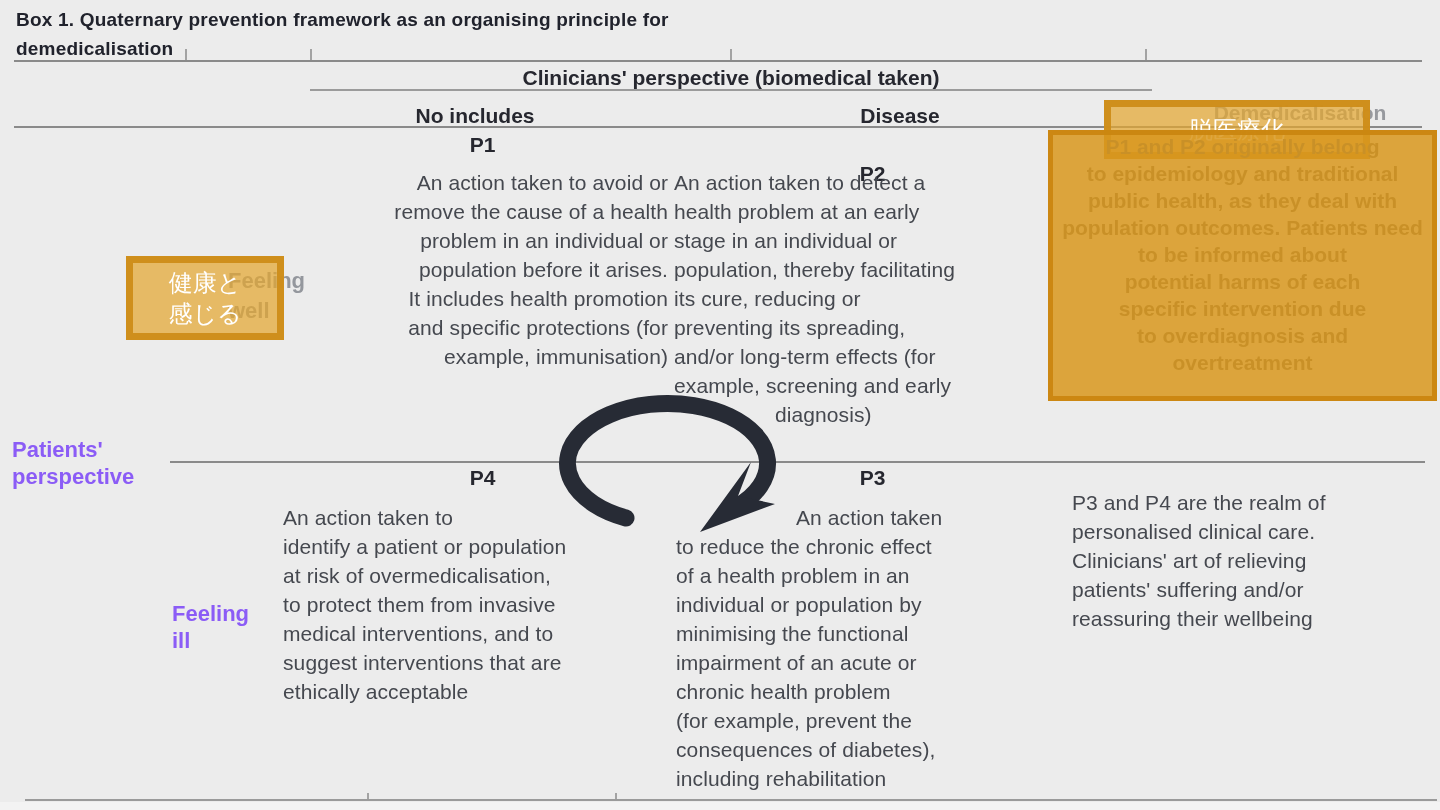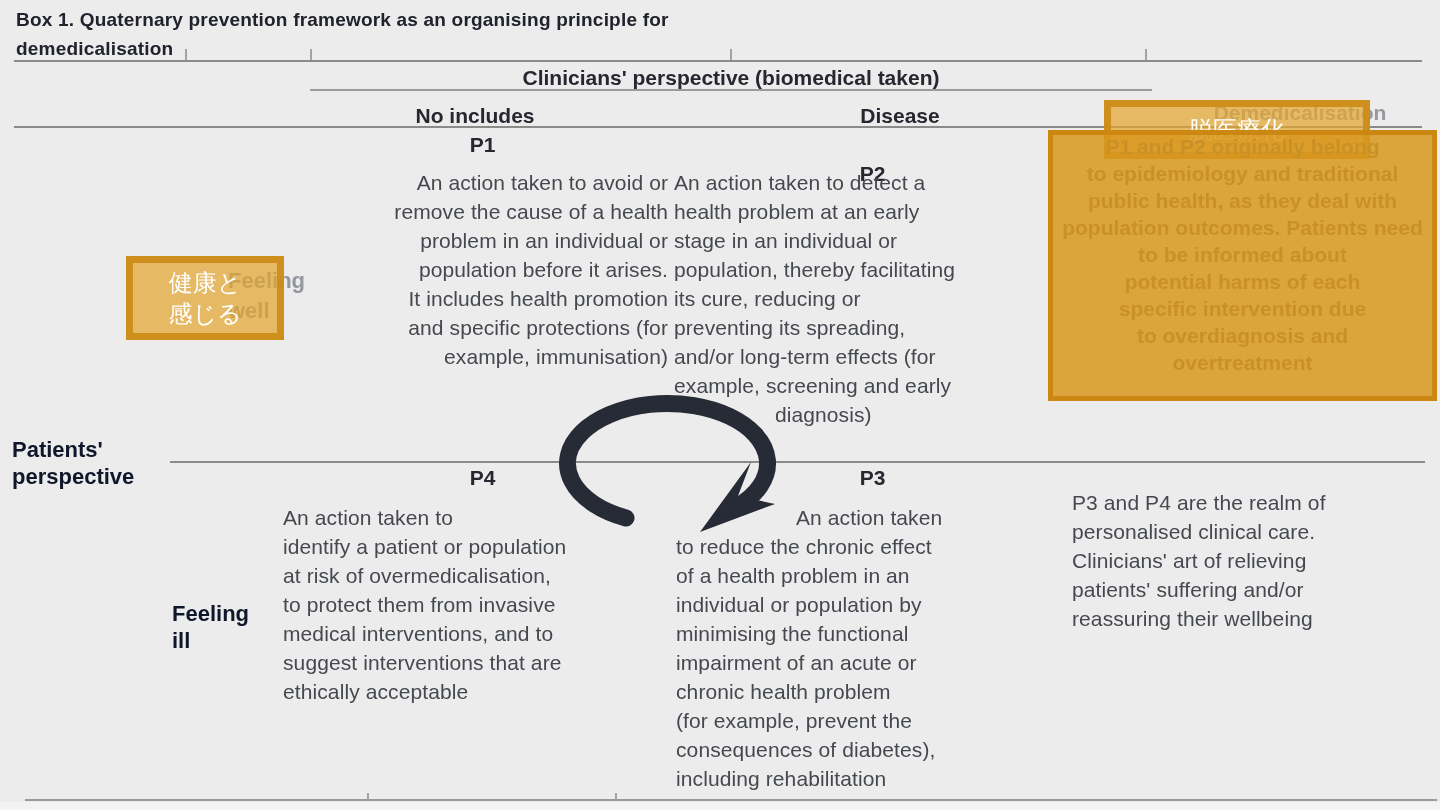--- a/index.html
+++ b/index.html
@@ -15,21 +15,21 @@
   .title{
     font-size:19px;font-weight:800;line-height:29px;
     color:#20222c;white-space:pre-line;letter-spacing:0.2px;
   }
   .colhead{font-weight:bold;font-size:21px;color:#26272f;text-align:center;}
   .cellhead{font-weight:bold;font-size:21px;color:#26272f;text-align:center;}
   .para{
     font-size:21px;line-height:29px;color:#45484f;
     white-space:pre-wrap;letter-spacing:0.1px;
   }
-  .rowlabel{font-weight:bold;font-size:22px;line-height:27px;color:#0f172a;white-space:pre-line;}
+  .rowlabel{font-weight:bold;font-size:22px;line-height:27px;color:#8b5cf6;white-space:pre-line;}
   .ghost-head{font-weight:bold;font-size:21px;color:#97999e;text-align:center;z-index:0;}
   .ghost-label{font-weight:bold;font-size:22px;line-height:30px;color:#94979d;white-space:pre-line;z-index:0;}
   .annot{
     border:7px solid rgba(206,140,24,0.95);
     background:rgba(227,166,48,0.72);
     box-sizing:border-box;z-index:1;
     display:flex;align-items:center;justify-content:center;
     text-align:center;color:#ffffff;white-space:pre-line;
   }
   .annot .jp-small{font-size:24px;line-height:31px;color:#fff;}

